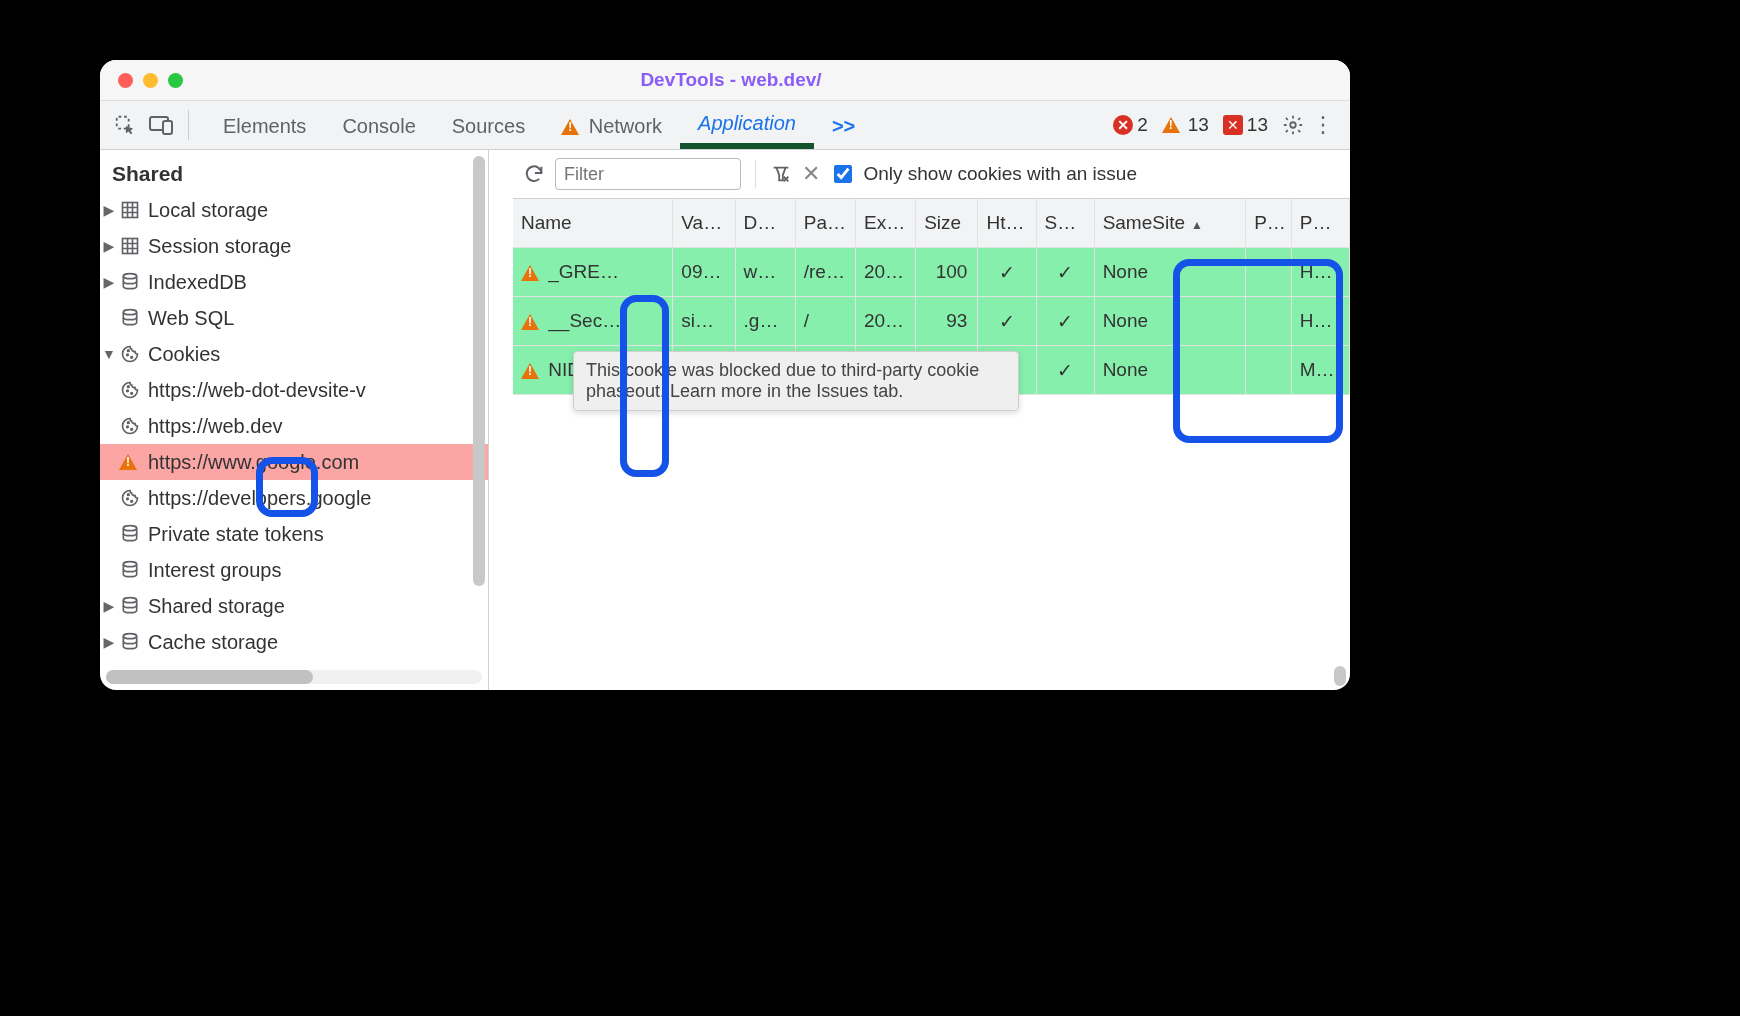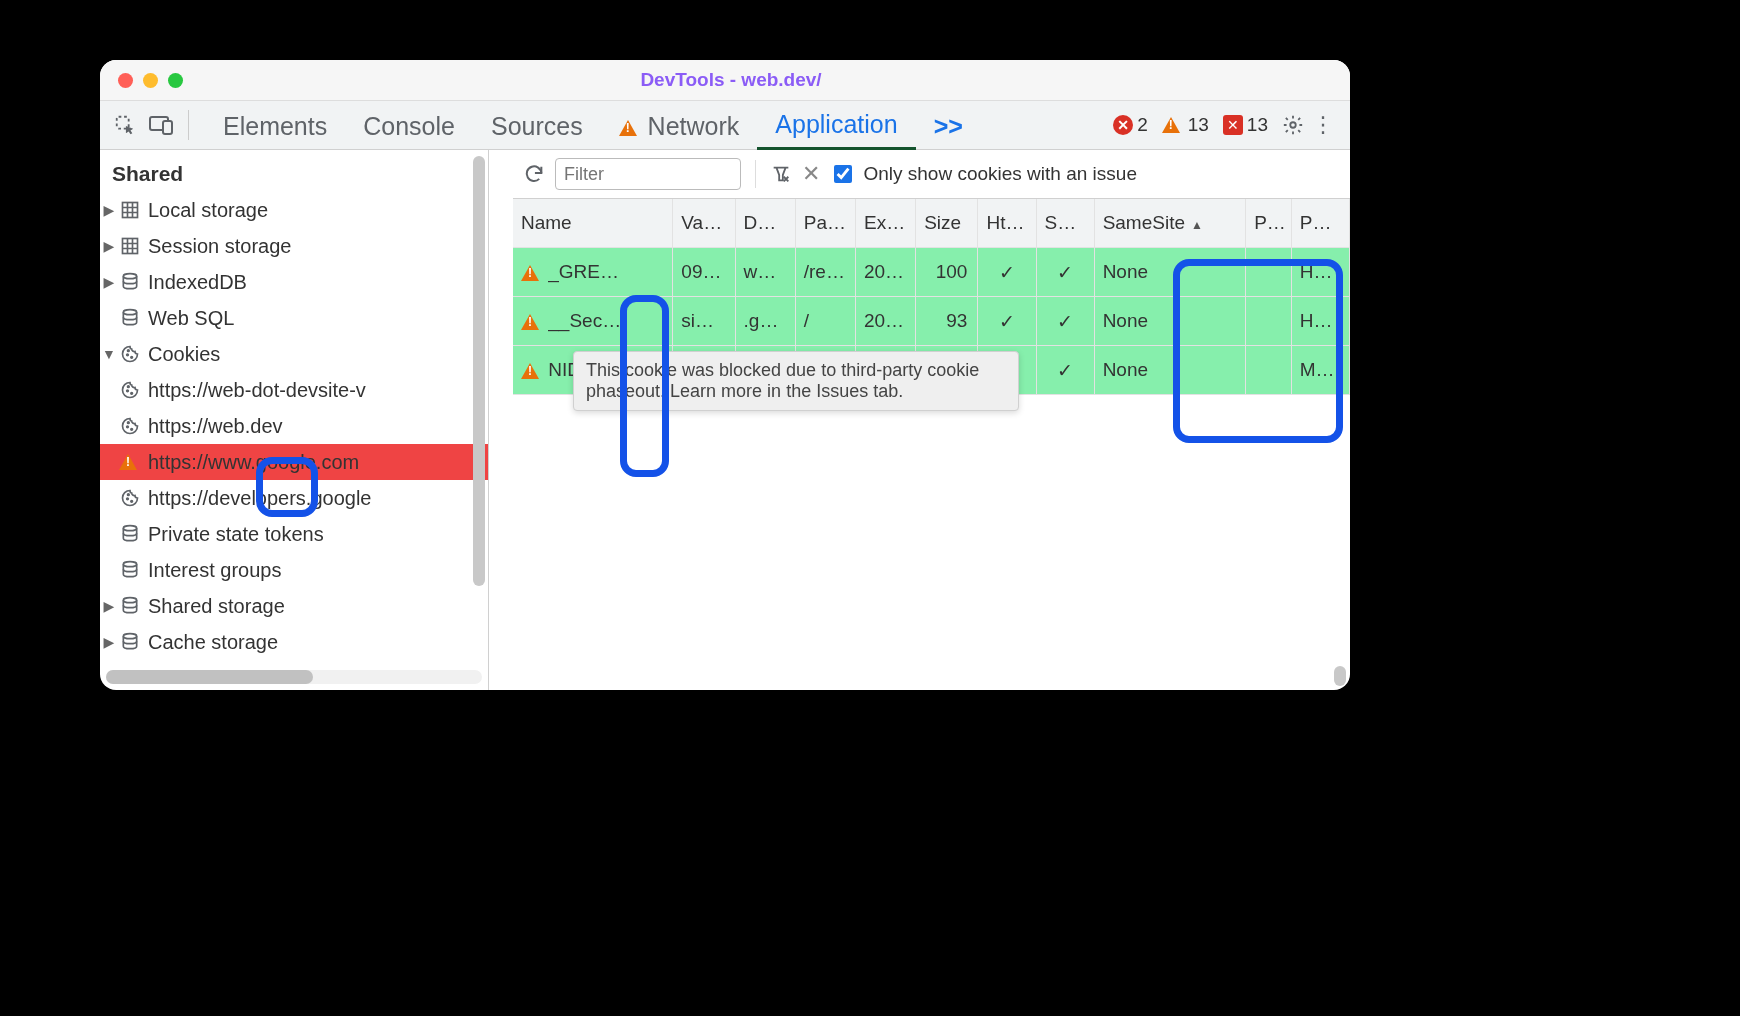--- a/index.html
+++ b/index.html
@@ -45,27 +45,28 @@
   }
   .toolbar .tool-icon {
     width:26px; height:26px; display:flex; align-items:center; justify-content:center;
     color:#5f6368;
     margin-right:6px;
   }
   .tabs { display:flex; align-items:center; gap:0; margin-left:8px; flex:1; }
   .tab {
     padding:10px 18px 8px;
     color:#5f6368;
-    font-size:25px;
+    font-size:20px;
     cursor:pointer;
   }
   .tab.active {
     color:#1a73e8;
-    border-bottom: 3px solid #14532d;
+    border-bottom: 6px solid #14532d;
     font-weight:500;
+    font-style:italic;
   }
   .counters { display:flex; align-items:center; gap:14px; margin-right:10px; font-size:19px; color:#333;}
   .dot-err { width:20px;height:20px;border-radius:50%;background:#d93025;color:#fff;display:inline-flex;align-items:center;justify-content:center;font-size:14px;font-weight:700;}
   .msg-icn { width:20px;height:20px;background:#d93025;color:#fff;font-size:14px;display:inline-flex;align-items:center;justify-content:center;border-radius:3px;}
   .gear { color:#5f6368; font-size:22px; }
   .kebab { color:#5f6368; font-size:22px; padding:0 4px; }
 
   .body { display:flex; height:540px; }
   .sidebar {
     width:388px; border-right:1px solid #d0d0d0;
@@ -73,21 +74,21 @@
     display:flex; flex-direction:column;
   }
   .sidebar-inner { overflow:hidden; padding:8px 0 0 0; flex:1 0 auto; }
   .side-title { font-weight:600; font-size:21px; padding:4px 12px 6px; }
   .tree { font-size:20px; }
   .tree .row { display:flex; align-items:center; height:36px; cursor:pointer; padding-left:0; }
   .tw { width:18px; text-align:center; color:#666; font-size:14px; }
   .icn { width:24px; display:inline-flex; align-items:center; justify-content:center; color:#5f6368; margin-right:6px; }
   .indent1 { padding-left:18px; }
   .indent2 { padding-left:54px; }
-  .row.selected { background:#ef4444; }
+  .row.selected { background:#fca5a5; }
   .hscroll {
     height:14px; background:#f1f1f1; position:relative; margin:0 6px 6px;
     border-radius:7px;
   }
   .hscroll .thumb {
     position:absolute; left:0; top:0; height:14px; width:55%; background:#c1c1c1; border-radius:7px;
   }
 
   .main { flex:1; display:flex; flex-direction:column; border-left:0;margin-left:24px; }
   .filterbar {

